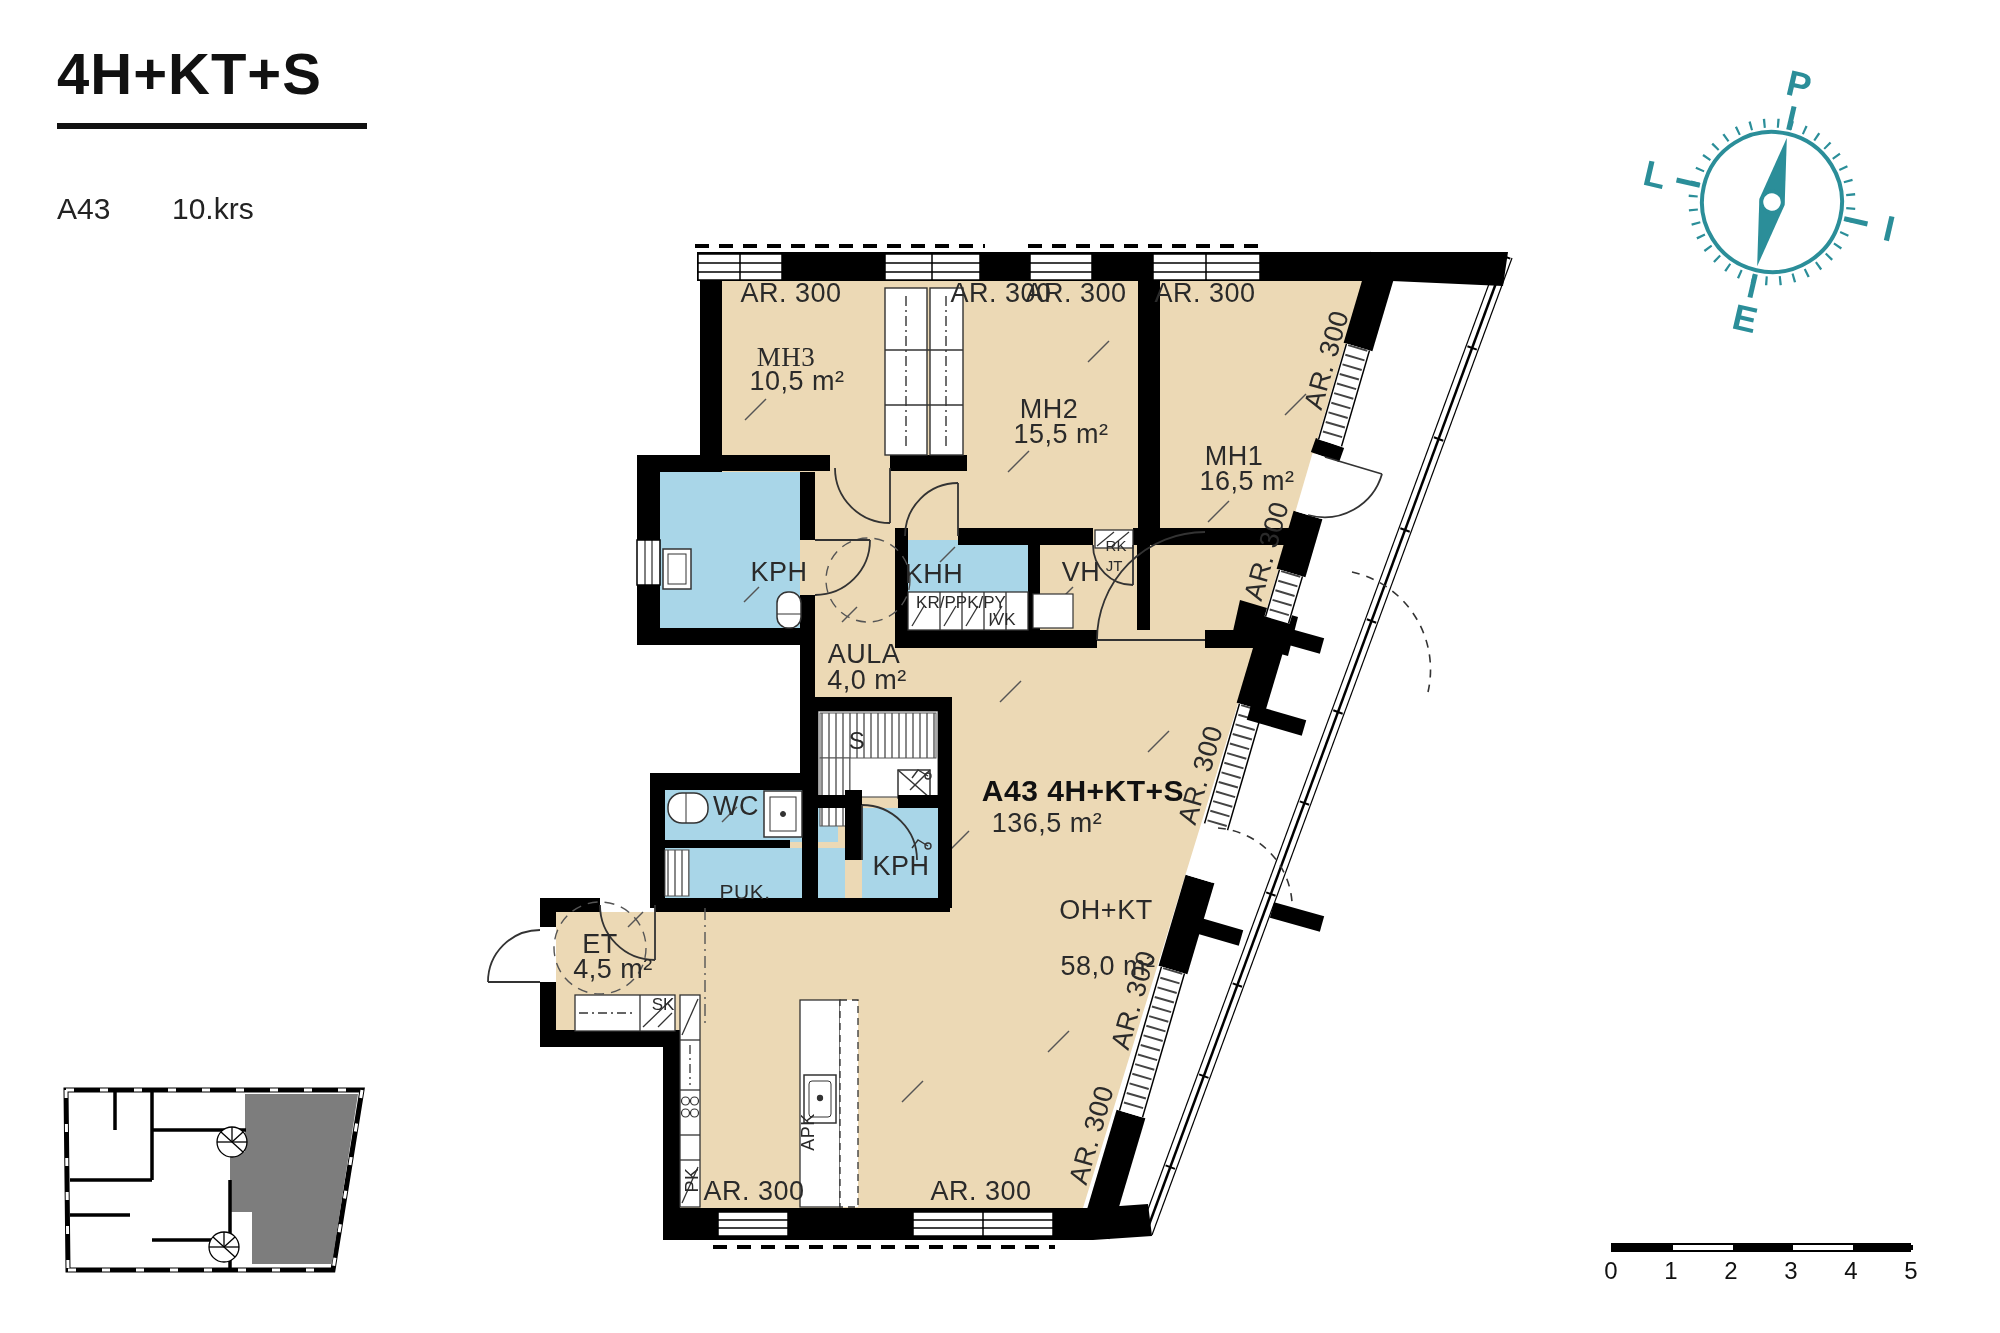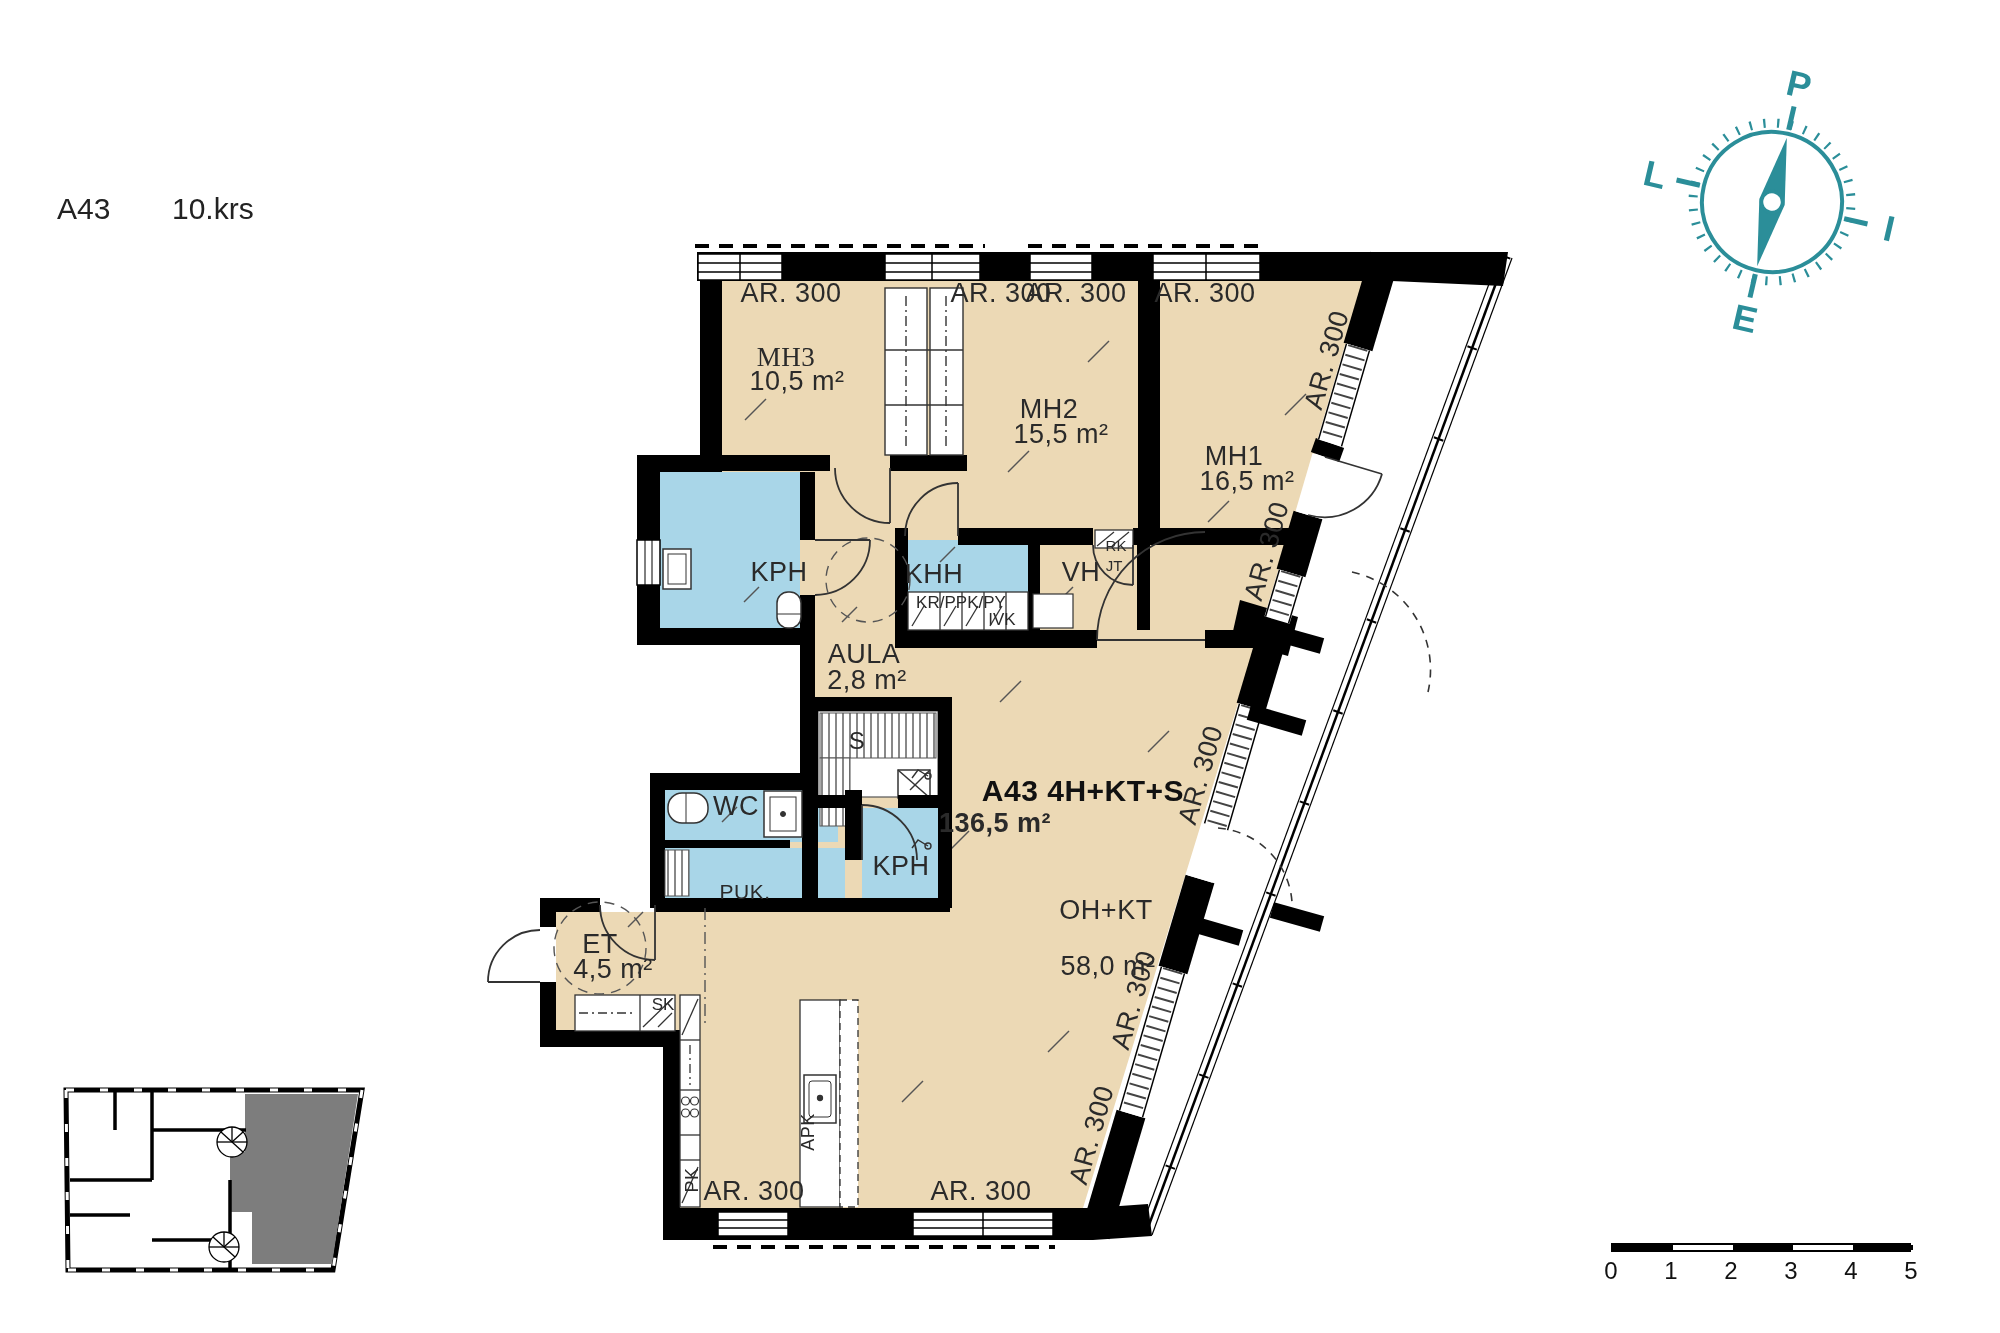--- a/index.html
+++ b/index.html
@@ -397,47 +397,48 @@
       <circle cx="224" cy="1247" r="15"></circle>
       <line x1="224" y1="1247" x2="224" y2="1232"></line>
         <line x1="224" y1="1247" x2="235" y2="1237"></line>
       <line x1="224" y1="1247" x2="239" y2="1247"></line>
         <line x1="224" y1="1247" x2="235" y2="1257"></line>
       <line x1="224" y1="1247" x2="213" y2="1237"></line>
         <line x1="224" y1="1247" x2="209" y2="1247"></line>
     </g>
   </svg>
 
+  <div class="hdr-title">4H+KT+S</div>
   <div class="hdr-sub" style="left:57px;">A43</div>
   <div class="hdr-sub" style="left:172px;">10.krs</div>
 
   <div class="pl" style="left:786px;top:357px;font-family:Liberation Serif, serif;">MH3</div>
   <div class="pl" style="left:797px;top:381px;">10,5 m²</div>
   <div class="pl" style="left:1049px;top:409px;">MH2</div>
   <div class="pl" style="left:1061px;top:434px;">15,5 m²</div>
   <div class="pl" style="left:1234px;top:456px;">MH1</div>
   <div class="pl" style="left:1247px;top:481px;">16,5 m²</div>
   <div class="pl" style="left:779px;top:572px;">KPH</div>
   <div class="pl" style="left:934px;top:574px;">KHH</div>
   <div class="pl" style="left:1081px;top:572px;">VH</div>
   <div class="pl small" style="left:961px;top:602px;">KR/PPK/PY</div>
   <div class="pl small" style="left:1002px;top:619px;">IVK</div>
   <div class="pl tiny" style="left:1116px;top:545px;">RK</div>
   <div class="pl tiny" style="left:1114px;top:565px;">JT</div>
   <div class="pl" style="left:864px;top:654px;">AULA</div>
-  <div class="pl" style="left:867px;top:680px;">2,8 m²</div>
+  <div class="pl" style="left:867px;top:680px;">4,0 m²</div>
   <div class="pl" style="left:857px;top:741px;font-size:24px;">S</div>
   <div class="pl" style="left:736px;top:806px;">WC</div>
   <div class="pl" style="left:745px;top:891px;font-size:21px;">PUK.</div>
   <div class="pl" style="left:901px;top:866px;">KPH</div>
   <div class="pl" style="left:600px;top:944px;">ET</div>
   <div class="pl" style="left:613px;top:969px;">4,5 m²</div>
   <div class="pl small" style="left:663px;top:1004px;">SK</div>
   <div class="pl bold" style="left:1083px;top:791px;font-size:30px;">A43 4H+KT+S</div>
-  <div class="pl" style="left:995px;top:823px;font-weight:bold;">136,5 m²</div>
+  <div class="pl" style="left:1047px;top:823px;">136,5 m²</div>
   <div class="pl" style="left:1106px;top:910px;">OH+KT</div>
   <div class="pl" style="left:1108px;top:936px;margin-top:30px;">58,0 m²</div>
   <div class="pl rot90" style="left:808px;top:1132px;">APK</div>
   <div class="pl rot90" style="left:692px;top:1180px;">PK</div>
 
   <div class="pl" style="left:791px;top:293px;">AR. 300</div>
   <div class="pl" style="left:1001px;top:293px;">AR. 300</div>
   <div class="pl" style="left:1076px;top:293px;">AR. 300</div>
   <div class="pl" style="left:1205px;top:293px;">AR. 300</div>
   <div class="pl" style="left:754px;top:1191px;">AR. 300</div>

